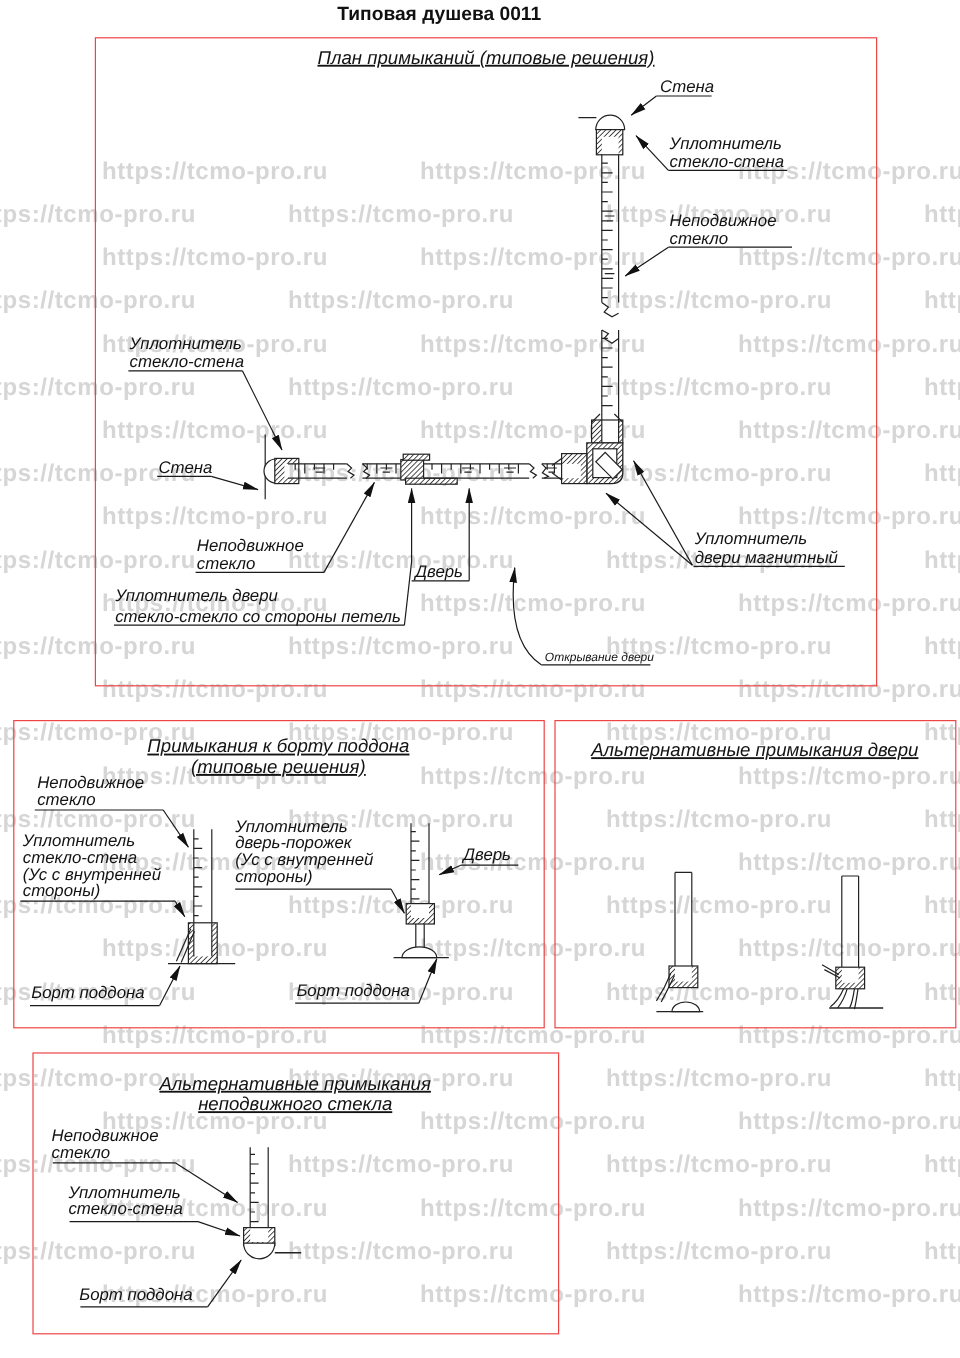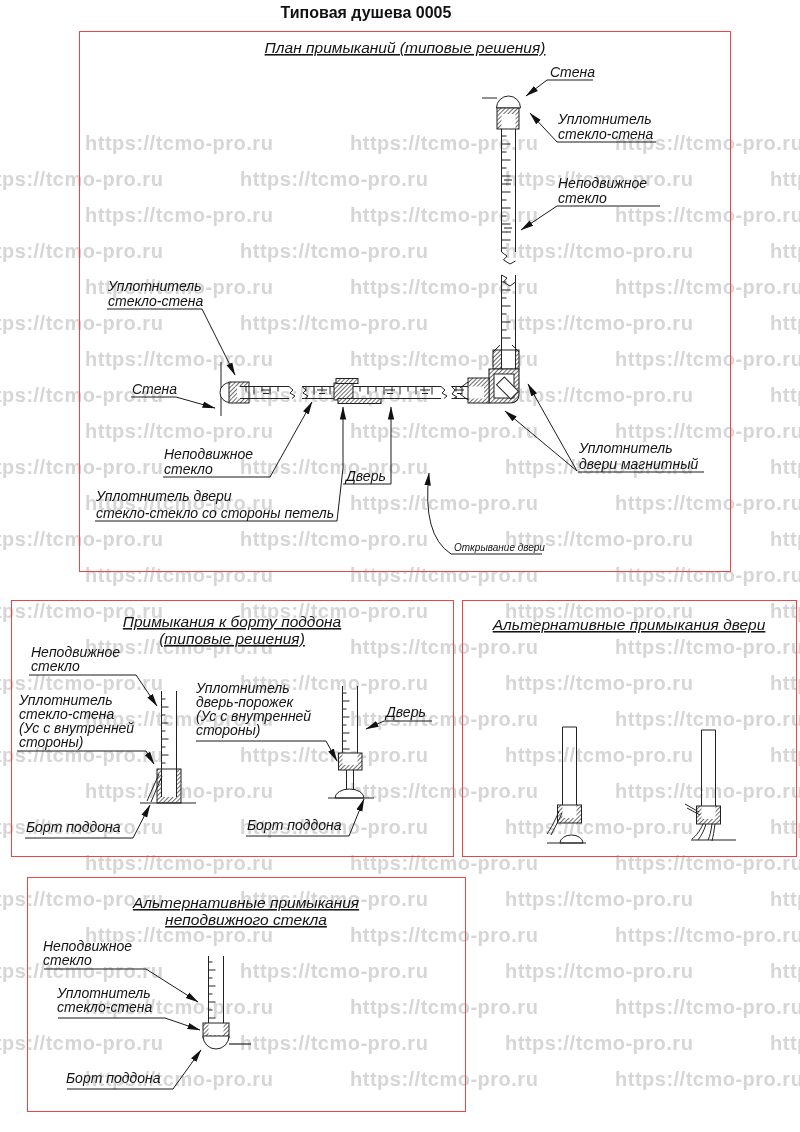--- a/index.html
+++ b/index.html
@@ -117,21 +117,21 @@
       <span class="wm" style="color: rgb(214, 214, 214); left: 615px; top: 997px;">https://tcmo-pro.ru</span>
       <span class="wm" style="color: rgb(214, 214, 214); left: -25px; top: 1033px;">https://tcmo-pro.ru</span>
       <span class="wm" style="color: rgb(214, 214, 214); left: 240px; top: 1033px;">https://tcmo-pro.ru</span>
       <span class="wm" style="color: rgb(214, 214, 214); left: 505px; top: 1033px;">https://tcmo-pro.ru</span>
       <span class="wm" style="color: rgb(214, 214, 214); left: 770px; top: 1033px;">https://tcmo-pro.ru</span>
       <span class="wm" style="color: rgb(214, 214, 214); left: 85px; top: 1069px;">https://tcmo-pro.ru</span>
       <span class="wm" style="color: rgb(214, 214, 214); left: 350px; top: 1069px;">https://tcmo-pro.ru</span>
       <span class="wm" style="color: rgb(214, 214, 214); left: 615px; top: 1069px;">https://tcmo-pro.ru</span>
     </div>
 
-  <div class="page-title">Типовая душева 0005</div>
+  <div class="page-title">Типовая душева 0011</div>
 
   <div class="panel" style="left:79px;top:31px;width:650px;height:539px;">
     <svg width="650" height="539" viewBox="0 0 650 539">
       <defs>
         <marker id="arr1" markerUnits="userSpaceOnUse" markerWidth="14" markerHeight="10" refX="12.5" refY="5" orient="auto">
           <path d="M0,1.8 L13,5 L0,8.2 Z" fill="#111"></path>
         </marker>
         <pattern id="h1" patternUnits="userSpaceOnUse" width="3" height="3" patternTransform="rotate(45)">
           <rect width="3" height="3" fill="#fff"></rect>
           <line x1="0" y1="0" x2="0" y2="3" stroke="#2b2b2b" stroke-width="1.4"></line>

